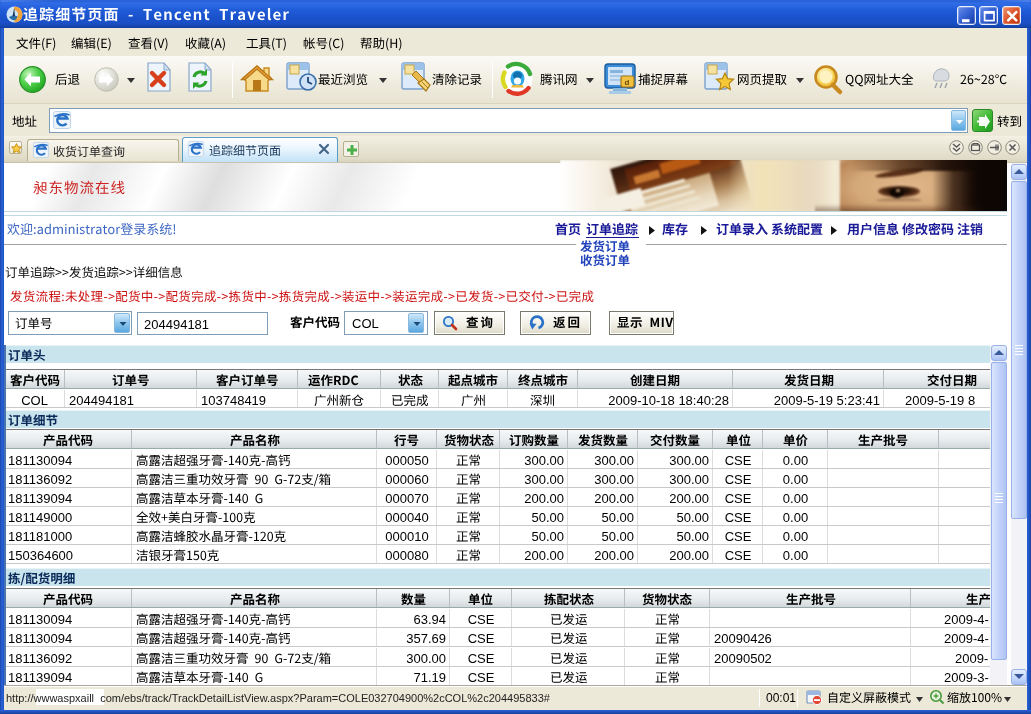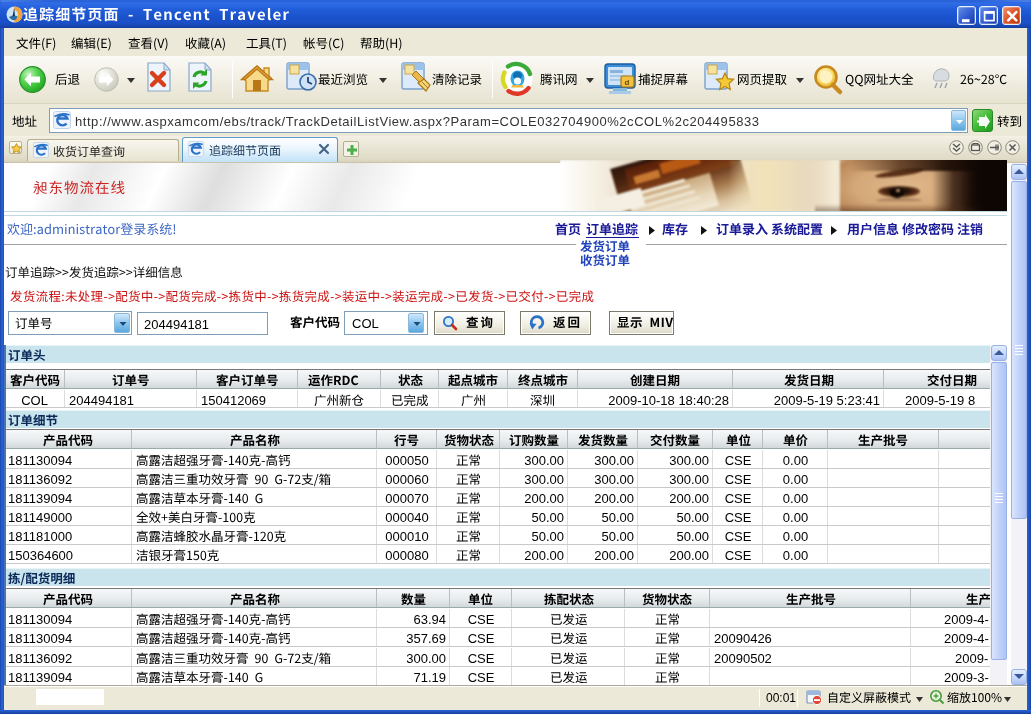--- a/index.html
+++ b/index.html
@@ -341,21 +341,20 @@
           <use href="#g60" x="1000"></use>
         </g>
       </svg>
     </div>
 <div style="position:absolute;left:49px;top:108px;width:919px;height:25px;background:#fff;border:1px solid #7f9db9"></div>
 <svg style="position:absolute;left:53px;top:111px" width="18" height="18" viewBox="0 0 18 18">
       <rect x="0.5" y="0.5" width="17" height="17" rx="2" fill="#eef4fb" stroke="#c2d4e6" stroke-width="1"></rect>
       <path d="M13.5 12.5 a5.2 5.2 0 1 1 .9 -5 l-10 0" fill="none" stroke="#2a72c8" stroke-width="2.4"></path>
       <path d="M1.5 5.5 q7.5 -4.5 15 -1.5" fill="none" stroke="#2a72c8" stroke-width="1.7"></path>
     </svg>
-<div style="position:absolute;left:75px;top:114px;font:13px 'Liberation Sans',sans-serif;color:#333;letter-spacing:.55px">http://www.aspxamcom/ebs/track/TrackDetailListView.aspx?Param=COLE032704900%2cCOL%2c204495833</div>
 <div style="position:absolute;left:951px;top:110px;width:15px;height:21px;border-radius:2px;
 background:linear-gradient(180deg,#cfe8fa,#8ec6ee 50%,#5aa8e0);border:1px solid #88b8dc">
 <svg width="15" height="21" style="display:block">
         <path d="M4 9 L11 9 L7.5 13 Z" fill="#fff"></path>
       </svg>
     </div>
 <div style="position:absolute;left:972px;top:109px;width:21px;height:23px;border-radius:3px;
 background:linear-gradient(135deg,#8ed87a,#3cb832 55%,#1e9a1e);border:1px solid #2a8a2a">
 <svg width="21" height="23" style="display:block">
         <path d="M6 7 L12 7 L12 4 L17 11.5 L12 19 L12 16 L6 16 Z" fill="#fff" opacity=".95"></path>
@@ -893,21 +892,21 @@
           </g>
         </svg>
       </div>
     </div>
 <div style="position:absolute;left:4px;top:390px;width:986px;height:18px;overflow:hidden;background:#fff;border-bottom:1px solid #c9c9c9">
       <div style="position:absolute;left:0px;top:0;width:61px;height:18px;border-right:1px solid #dcdcdc"></div>
       <div style="position:absolute;left:0px;width:61px;text-align:center;top:3px;font:13px 'Liberation Sans',sans-serif;color:#000">COL</div>
       <div style="position:absolute;left:61px;top:0;width:132px;height:18px;border-right:1px solid #dcdcdc"></div>
       <div style="position:absolute;left:65px;top:3px;font:13px 'Liberation Sans',sans-serif;color:#000">204494181</div>
       <div style="position:absolute;left:193px;top:0;width:101px;height:18px;border-right:1px solid #dcdcdc"></div>
-      <div style="position:absolute;left:197px;top:3px;font:13px 'Liberation Sans',sans-serif;color:#000">150412069</div>
+      <div style="position:absolute;left:197px;top:3px;font:13px 'Liberation Sans',sans-serif;color:#000">103748419</div>
       <div style="position:absolute;left:294px;top:0;width:83px;height:18px;border-right:1px solid #dcdcdc"></div>
       <div style="position:absolute;left:310px;top:3px">
         <svg width="51" height="15" style="display:block;overflow:visible">
           <g fill="#000" transform="translate(0,12) scale(0.01250)">
             <use href="#g177" x="0"></use>
             <use href="#g178" x="1000"></use>
             <use href="#g179" x="2000"></use>
             <use href="#g180" x="3000"></use>
           </g>
         </svg>
@@ -1698,20 +1697,21 @@
 <div style="position:absolute;left:991px;top:362px;width:16px;height:298px;border-radius:2px;border:1px solid #98b0e8;background:linear-gradient(90deg,#dbe6fd,#c2d3fa 50%,#b0c4f2)">
       <div style="position:absolute;left:3px;top:130px;width:8px;height:1px;background:#8fa8dc;border-bottom:1px solid #fff"></div>
       <div style="position:absolute;left:3px;top:133px;width:8px;height:1px;background:#8fa8dc;border-bottom:1px solid #fff"></div>
       <div style="position:absolute;left:3px;top:136px;width:8px;height:1px;background:#8fa8dc;border-bottom:1px solid #fff"></div>
       <div style="position:absolute;left:3px;top:139px;width:8px;height:1px;background:#8fa8dc;border-bottom:1px solid #fff"></div>
     </div>
 <div style="position:absolute;left:4px;top:686px;width:1023px;height:24px;background:#ece9d8;
 border-top:1px solid #fff"></div>
 <div style="position:absolute;left:4px;top:685px;width:1023px;height:1px;background:#aca899"></div>
 <div style="position:absolute;left:36px;top:689px;width:68px;height:16px;background:#fff"></div>
+<div style="position:absolute;left:6px;top:692px;font:11px 'Liberation Sans',sans-serif;color:#222">http://wwwaspxaill&nbsp;&nbsp;com/ebs/track/TrackDetailListView.aspx?Param=COLE032704900%2cCOL%2c204495833#</div>
 <div style="position:absolute;left:759px;top:689px;width:1px;height:18px;background:#aca899;border-right:1px solid #fff"></div>
 <div style="position:absolute;left:766px;top:691px;font:12px 'Liberation Sans',sans-serif;color:#000">00:01</div>
 <div style="position:absolute;left:797px;top:689px;width:1px;height:18px;background:#aca899;border-right:1px solid #fff"></div>
 <svg style="position:absolute;left:806px;top:689px" width="17" height="17">
 <rect x="1" y="2" width="13" height="12" rx="1" fill="#f4f8fc" stroke="#7a98c0" stroke-width="1.2"></rect>
 <rect x="1" y="2" width="13" height="4" fill="#9cb8e0"></rect>
 <circle cx="11" cy="11" r="4.6" fill="#e04838" stroke="#fff" stroke-width="1"></circle>
 <rect x="8" y="10.2" width="6" height="1.8" fill="#fff"></rect>
     </svg>
 <div style="position:absolute;left:827px;top:691px">

